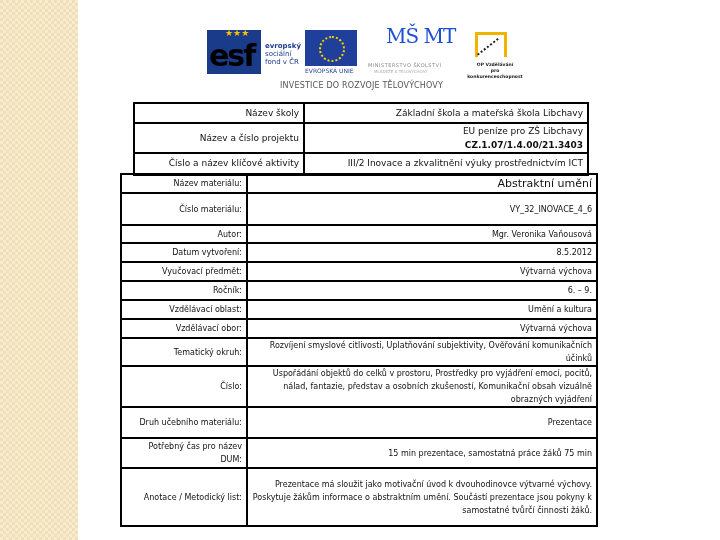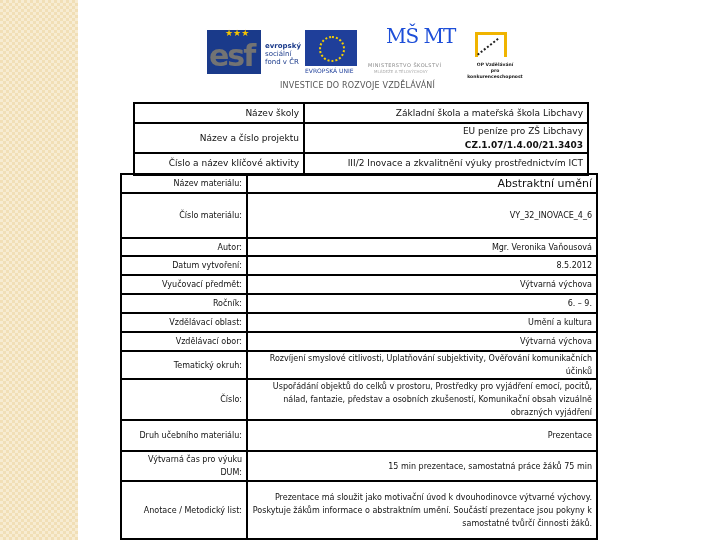--- a/index.html
+++ b/index.html
@@ -7,21 +7,21 @@
   .sidebar{position:absolute;left:0;top:0;width:78px;height:540px;
     background-color:#f1dfb6;
     background-image:
       linear-gradient(45deg,#f7ecd2 25%,transparent 25%,transparent 75%,#f7ecd2 75%),
       linear-gradient(45deg,#f7ecd2 25%,transparent 25%,transparent 75%,#f7ecd2 75%);
     background-size:6px 6px;background-position:0 0,3px 3px;}
   .logos{position:absolute;left:205px;top:28px;width:325px;height:68px;}
   .logo{position:absolute;}
   .esf{left:0;top:0;width:96px;height:48px;}
   .esf .blk{position:absolute;left:2px;top:2px;width:54px;height:44px;background:#1a3a8a;}
-  .esf .letters{position:absolute;left:4px;top:10px;color:#737373;font-family:"DejaVu Sans",sans-serif;font-weight:bold;font-size:30px;letter-spacing:-2px;}
+  .esf .letters{position:absolute;left:4px;top:10px;color:#000000;font-family:"DejaVu Sans",sans-serif;font-weight:bold;font-size:30px;letter-spacing:-2px;}
   .esf .stars{position:absolute;left:20px;top:0px;color:#f5c400;font-size:9px;}
   .esf .txt{position:absolute;left:60px;top:14px;font-size:7px;line-height:8px;color:#1a3a8a;}
   .esf .txt b{font-weight:bold;}
   .eu{left:100px;top:2px;width:58px;height:44px;}
   .eu .flag{position:absolute;left:0;top:0;width:52px;height:36px;background:#1f3f9a;}
   .eu .ring{position:absolute;left:14px;top:6px;width:22px;height:22px;border:2px dotted #f5d000;border-radius:50%;}
   .eu .lab{position:absolute;left:0;top:37px;font-size:6px;color:#1f3f9a;white-space:nowrap;}
   .msmt{left:163px;top:0;width:92px;height:48px;}
   .msmt .mk{position:absolute;left:18px;top:0;font-size:20px;line-height:17px;color:#1d4ed8;font-family:"DejaVu Serif",serif;letter-spacing:-1px;}
   .msmt .lab{position:absolute;left:0;top:34px;font-size:5px;color:#888;white-space:nowrap;letter-spacing:0.5px;}
@@ -70,21 +70,21 @@
     <div class="lab2">MLÁDEŽE A TĚLOVÝCHOVY</div>
   </div>
   <div class="logo op">
     <div class="box"></div>
     <div class="dots"></div>
     <div class="lab">
       <span>OP Vzdělávání</span><br>
       <span>pro konkurenceschopnost</span>
     </div>
   </div>
-  <div class="invest">INVESTICE DO ROZVOJE VZDĚLÁVÁNÍ</div>
+  <div class="invest">INVESTICE DO ROZVOJE TĚLOVÝCHOVY</div>
 </div>
 
 <table class="t1">
   <colgroup>
       <col style="width:170px">
       <col>
     </colgroup>
   <tbody>
       <tr style="height:20px">
     <td>Název školy</td>
@@ -107,21 +107,21 @@
 <table class="t2">
   <colgroup>
       <col style="width:126px">
       <col>
     </colgroup>
   <tbody>
       <tr style="height:19px">
     <td>Název materiálu:</td>
     <td class="big">Abstraktní umění</td>
   </tr>
-  <tr style="height:45px">
+  <tr style="height:32px">
     <td>Číslo materiálu:</td>
     <td>VY_32_INOVACE_4_6</td>
   </tr>
   <tr style="height:18px">
     <td>Autor:</td>
     <td>Mgr. Veronika Vaňousová</td>
   </tr>
   <tr style="height:19px">
     <td>Datum vytvoření:</td>
     <td>8.5.2012</td>
@@ -148,21 +148,21 @@
   </tr>
   <tr style="height:41px">
     <td>Číslo:</td>
     <td>Uspořádání objektů do celků v prostoru, Prostředky pro vyjádření emocí, pocitů, nálad, fantazie, představ a osobních zkušeností, Komunikační obsah vizuálně obrazných vyjádření</td>
   </tr>
   <tr style="height:31px">
     <td>Druh učebního materiálu:</td>
     <td>Prezentace</td>
   </tr>
   <tr style="height:30px">
-    <td>Výtvarná čas pro výuku DUM:</td>
+    <td>Potřebný čas pro název DUM:</td>
     <td>15 min prezentace, samostatná práce žáků 75 min</td>
   </tr>
   <tr style="height:58px">
     <td>Anotace / Metodický list:</td>
     <td>Prezentace má sloužit jako motivační úvod k dvouhodinovce výtvarné výchovy. Poskytuje žákům informace o abstraktním umění. Součástí prezentace jsou pokyny k samostatné tvůrčí činnosti žáků.</td>
   </tr>
 </tbody>
   </table>
 
 </body></html>

